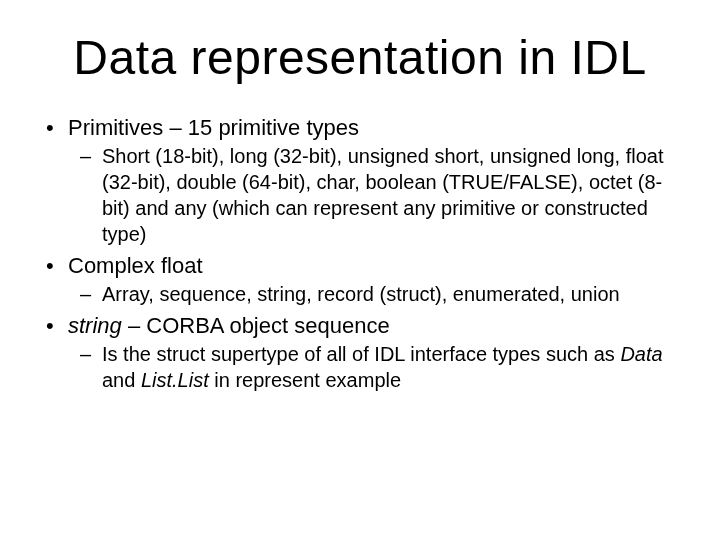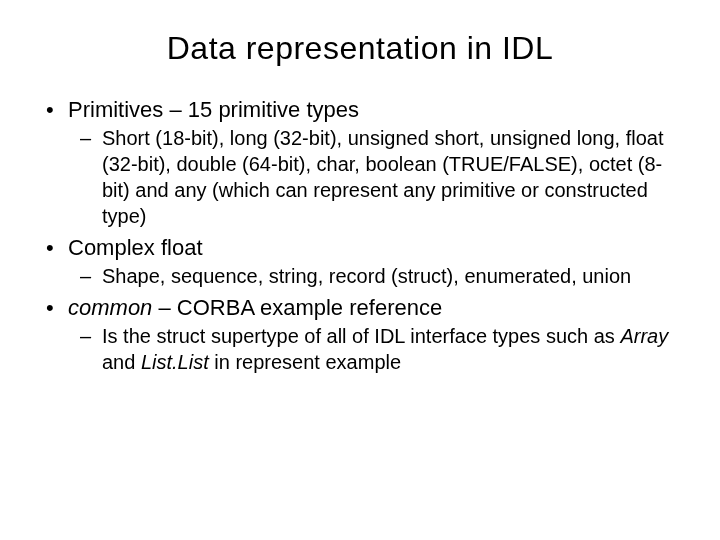--- a/index.html
+++ b/index.html
@@ -10,21 +10,21 @@
     font-family: "Segoe UI", "Gill Sans", "Calibri Light", sans-serif;
     color: #000;
     overflow: hidden;
   }
   .slide {
     width: 100%;
     height: 100%;
     padding: 20px 40px 20px 40px;
   }
   .title {
-    font-size: 32px;
+    font-size: 48px;
     font-weight: 300;
     text-align: center;
     margin-top: 10px;
     margin-bottom: 30px;
     letter-spacing: 0.5px;
   }
   ul.top {
     list-style: none;
     font-size: 22px;
     font-weight: 300;
@@ -84,32 +84,32 @@
     </li>
 
     <li>
       <div class="b1">
         <span class="dot">•</span>
         <span class="content">Complex float</span>
       </div>
       <ul class="sub">
         <li>
           <span class="dash">–</span>
-          <span class="content">Shape, sequence, string, record (struct), enumerated, union</span>
+          <span class="content">Array, sequence, string, record (struct), enumerated, union</span>
         </li>
       </ul>
     </li>
 
     <li>
       <div class="b1">
         <span class="dot">•</span>
-        <span class="content"><span class="it">common</span><span> – CORBA example reference</span></span>
+        <span class="content"><span class="it">string</span><span> – CORBA object sequence</span></span>
       </div>
       <ul class="sub">
         <li>
           <span class="dash">–</span>
-          <span class="content"><span>Is the struct supertype  of all of IDL interface types such as </span><span class="it">Array</span><span> and </span><span class="it">List.List</span><span> in represent example</span></span>
+          <span class="content"><span>Is the struct supertype  of all of IDL interface types such as </span><span class="it">Data</span><span> and </span><span class="it">List.List</span><span> in represent example</span></span>
         </li>
       </ul>
     </li>
 
   </ul>
 </div>
 
 </body></html>

